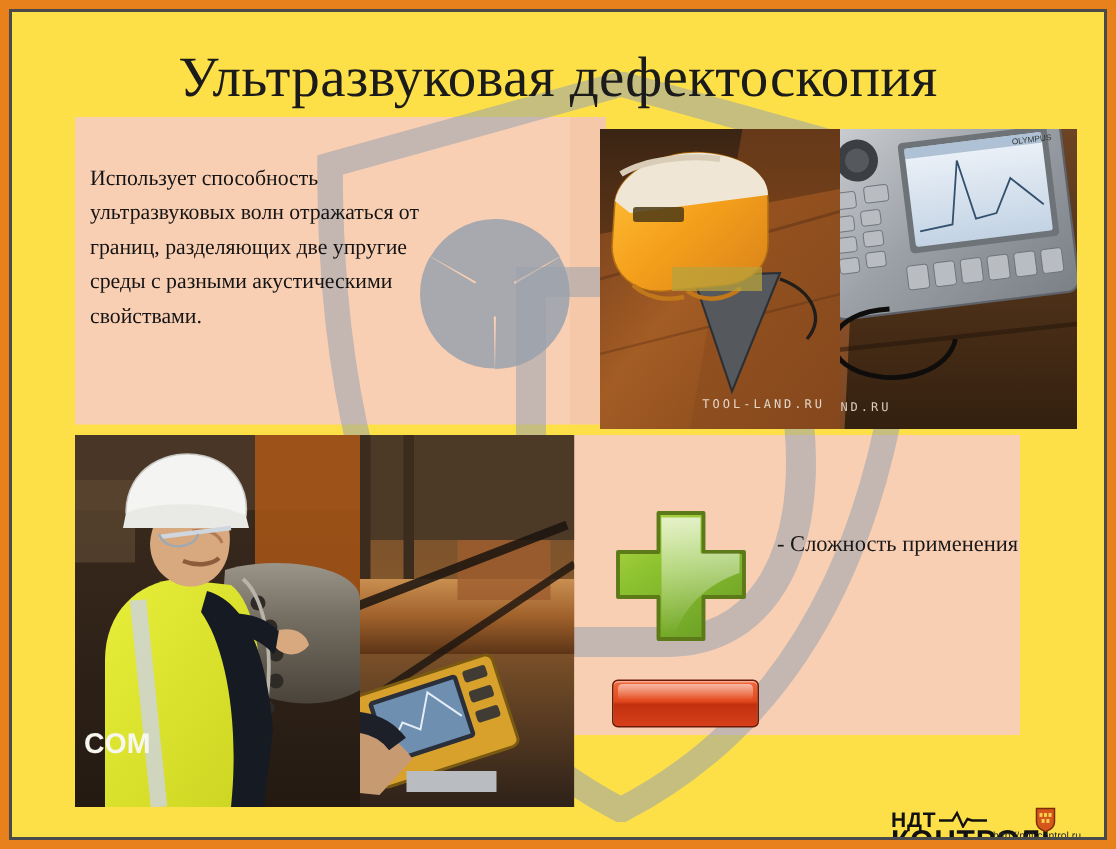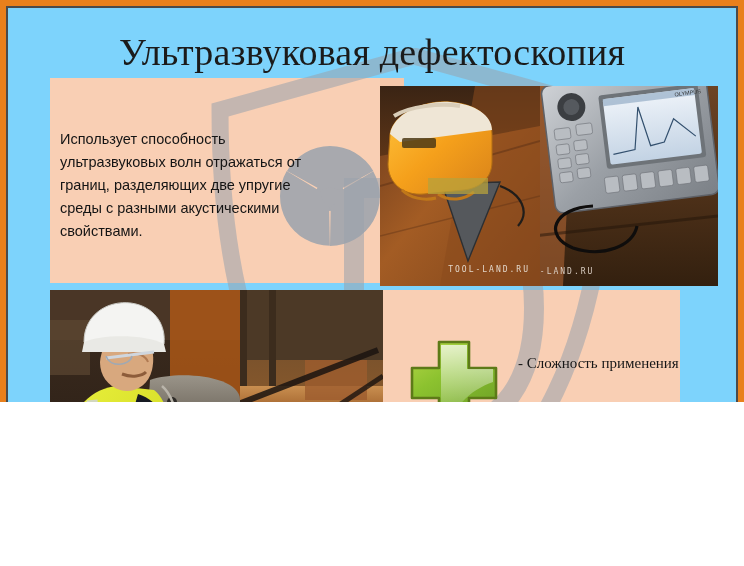--- a/index.html
+++ b/index.html
@@ -1,19 +1,19 @@
 <!DOCTYPE html>
 <html><head>
 <meta charset="utf-8">
 <style>
   html,body{margin:0;padding:0;background:#ffffff;}
   body{width:744px;height:566px;overflow:hidden;font-family:"Liberation Serif",serif;}
 
-  #slide{position:relative;width:744px;height:402px;box-sizing:border-box;
-         background:#7dd3fc;overflow:hidden;}
+  #slide{position:relative;width:744px;height:566px;box-sizing:border-box;
+         background:#fde047;overflow:hidden;}
 
   
   .frame-orange{position:absolute;left:0;top:0;width:744px;height:566px;
       box-sizing:border-box;border:6px solid #e8801c;pointer-events:none;z-index:60;}
   .frame-gray{position:absolute;left:6px;top:6px;width:732px;height:554px;
       box-sizing:border-box;border:2px solid #4a4a4a;pointer-events:none;z-index:61;}
 
   .canvas{position:absolute;left:8px;top:8px;width:728px;height:550px;overflow:hidden;}
 
   
@@ -25,25 +25,25 @@
   .shield-wm{position:absolute;left:196px;top:40px;width:420px;height:500px;opacity:.55;}
   .radtrefoil{position:absolute;left:262px;top:128px;width:120px;height:120px;opacity:.85;}
 
   
   .title{position:absolute;left:0;top:22px;width:728px;text-align:center;
       font-family:"Liberation Serif",serif;font-size:38px;color:#1b1b1b;
       letter-spacing:.2px;white-space:nowrap;z-index:30;}
 
   
   .body-text{position:absolute;left:52px;top:100px;width:250px;z-index:30;
-      font-family:Liberation Sans, sans-serif;font-size:14.5px;line-height:23px;color:#141414;margin-top:20px;}
+      font-family:Liberation Serif, serif;font-size:14.5px;line-height:23px;color:#141414;}
 
   
   .photo{position:absolute;overflow:hidden;}
-  .photo-glove{left:372px;top:78px;width:160px;height:200px;z-index:20;}
+  .photo-glove{left:392px;top:78px;width:160px;height:200px;z-index:20;}
   .photo-device{left:525px;top:78px;width:185px;height:200px;z-index:19;}
   .photo-worker{left:22px;top:282px;width:190px;height:248px;z-index:20;padding-left:20px;}
   .photo-pipe{left:205px;top:282px;width:170px;height:248px;z-index:19;}
 
   
   .plus-icon{position:absolute;left:398px;top:330px;width:96px;height:92px;z-index:32;}
   .minus-icon{position:absolute;left:400px;top:445px;width:96px;height:30px;z-index:32;
       border-radius:4px;border:1.6px solid #6d1a08;
       background:linear-gradient(180deg,#f06a3c 0%,#e2481c 45%,#c2300e 52%,#d6401a 100%);
       box-shadow:inset 0 1px 0 rgba(255,255,255,.45);}

